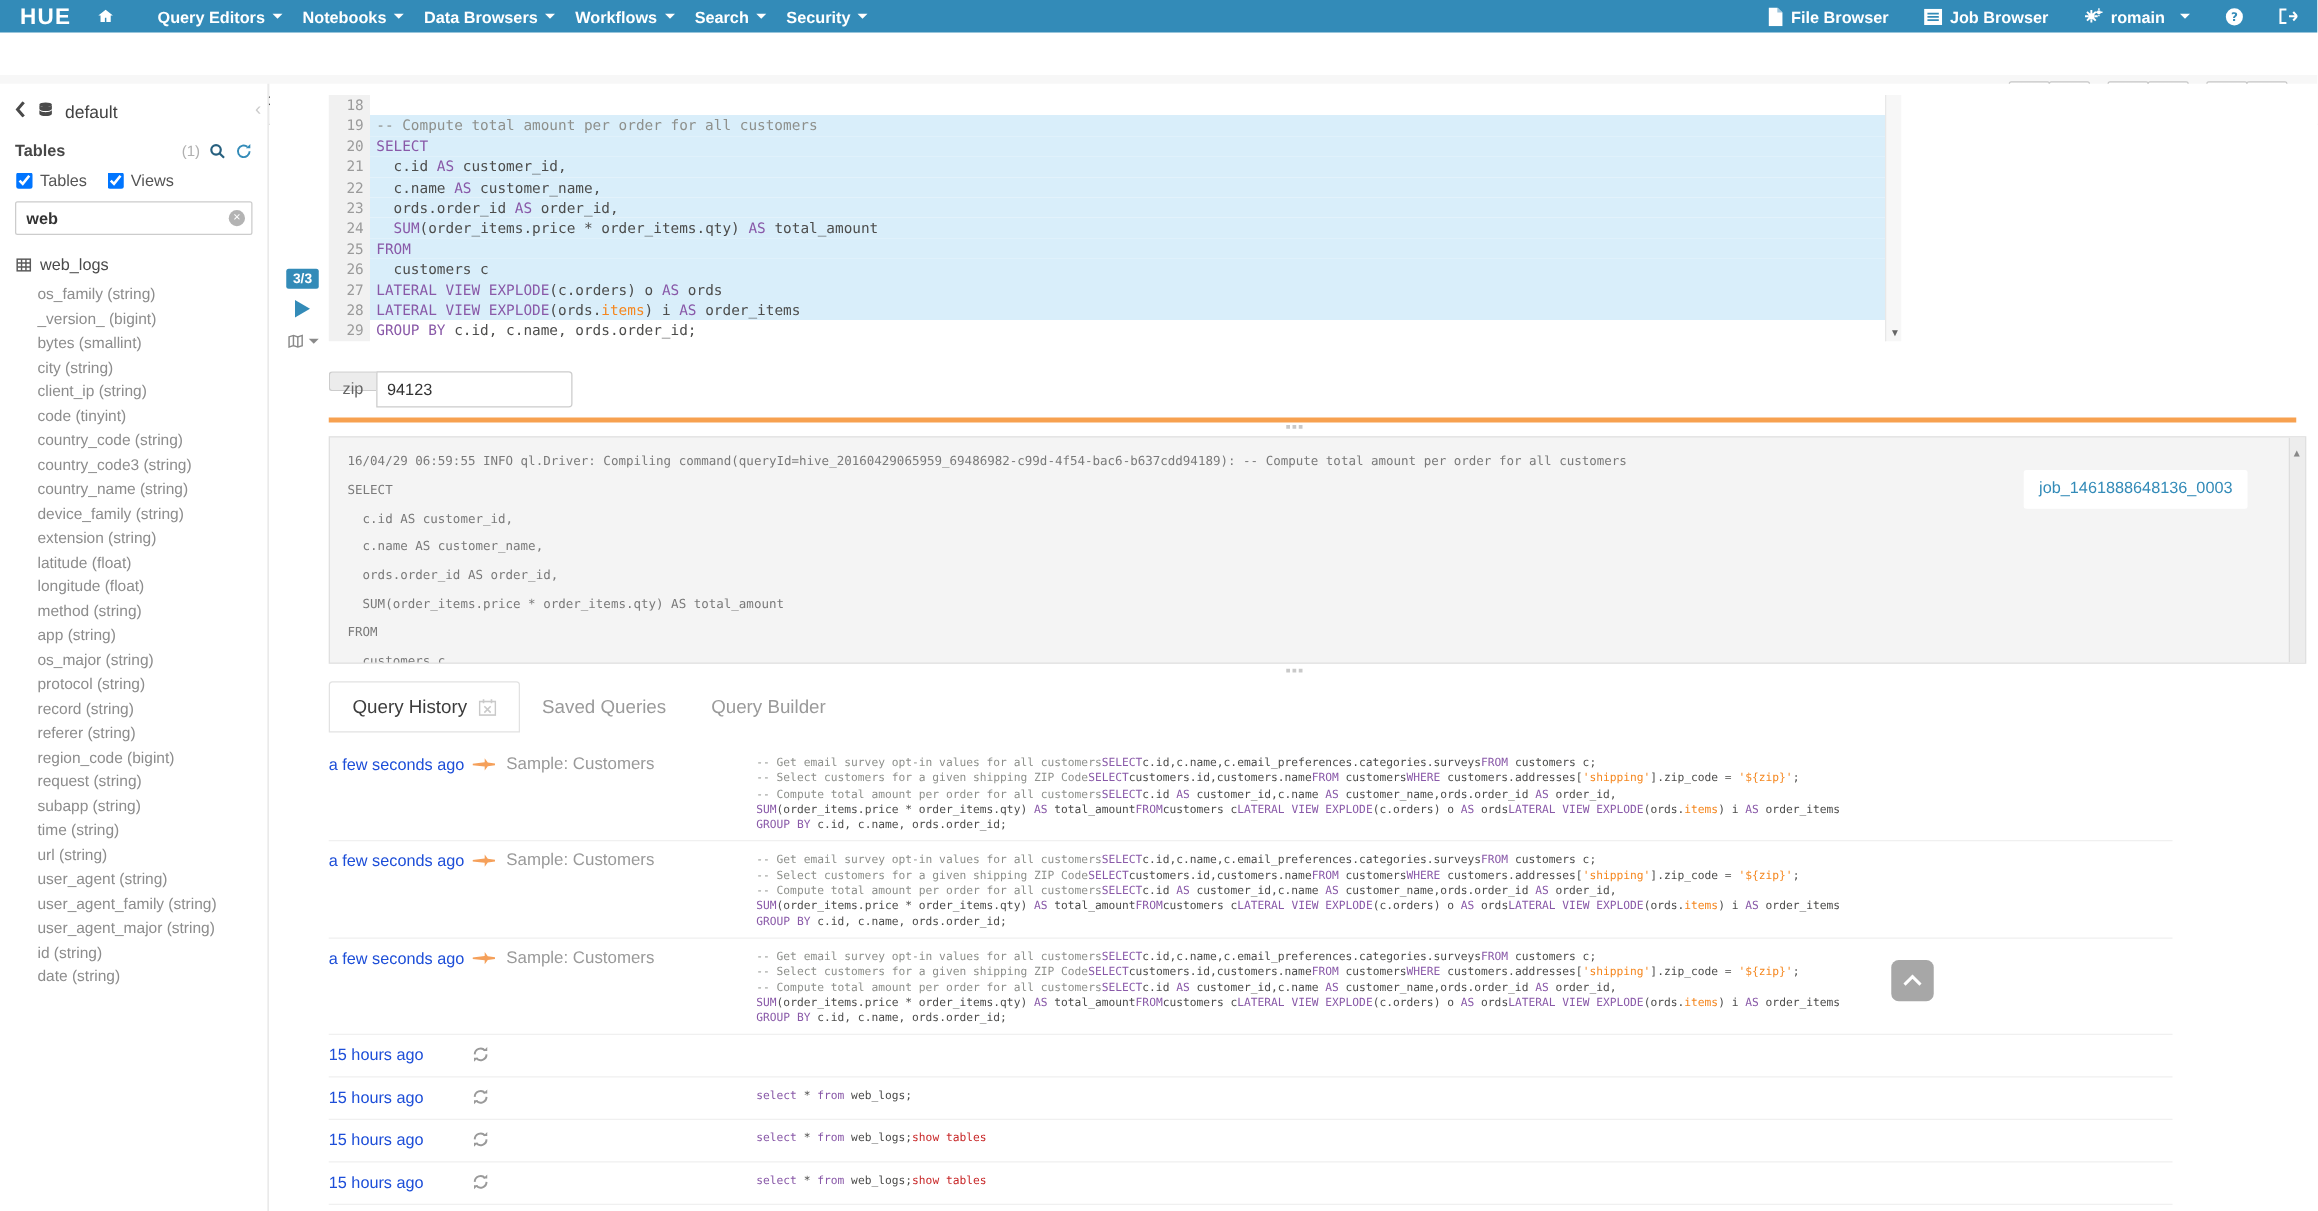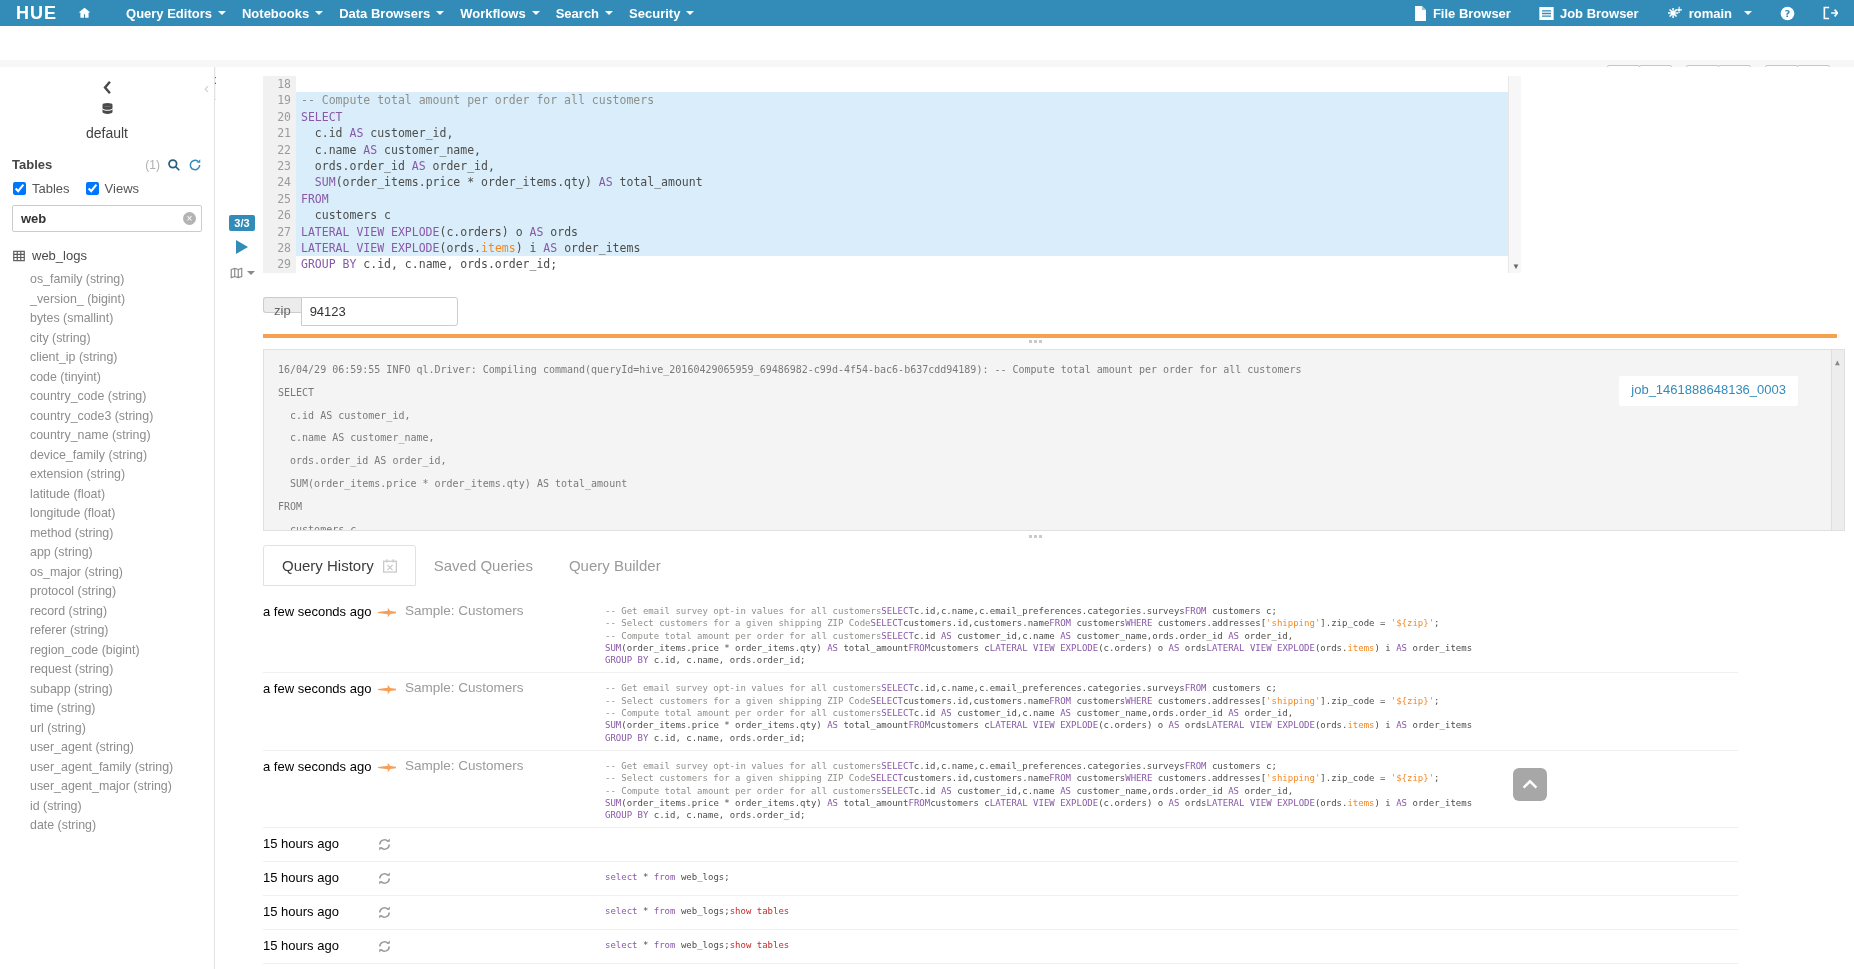--- a/index.html
+++ b/index.html
@@ -31,21 +31,21 @@
   .btn-group { display:flex; }
   .tb-btn { width:33px; height:29px; background:linear-gradient(#ffffff,#f2f2f2);
             border:1px solid #c6c6c6; border-radius:2px; display:flex; align-items:center;
             justify-content:center; color:#4a4a4a; cursor:pointer; }
   .btn-group .tb-btn + .tb-btn { margin-left:-1px; }
 
   
   .sidebar { position:absolute; left:0; top:67px; width:215px; bottom:0;
              border-right:1px solid #e3e3e3; background:#fff; }
   .collapse-handle { position:absolute; right:5px; top:12px; color:#ccc; font-size:15px; cursor:pointer; }
-  .db-row { display:flex; align-items:center; gap:8px; padding:14px 12px 0 12px; color:#424242;flex-direction:column; }
+  .db-row { display:flex; align-items:flex-start; gap:8px; padding:14px 12px 0 12px; color:#424242; }
   .db-name { font-size:14px; }
   .tables-row { display:flex; align-items:center; padding:16px 12px 0 12px; }
   .tables-label { font-size:13px; font-weight:bold; color:#474747; }
   .tables-right { margin-left:auto; display:flex; align-items:center; gap:7px; }
   .tables-count { color:#b0b0b0; font-size:12px; }
   .filters-row { display:flex; align-items:center; gap:6px; padding:9px 12px 0 13px;
                  font-size:13px; color:#555; }
   .filters-row input { width:13px; height:13px; }
   .filters-row label { margin-right:10px; }
   .search-wrap { position:relative; margin:9px 12px 0 12px; }
@@ -115,21 +115,21 @@
          color:#9a9a9a; cursor:pointer; }
   .tab.active { background:#fff; border:1px solid #e2e2e2; border-radius:3px 3px 0 0;
                 color:#3c3c3c; }
   .tab.active .icon { color:#c9c9c9; }
 
   .history { position:absolute; left:47px; top:529px; width:1475px; }
   .hrow { display:flex; align-items:flex-start; border-bottom:1px solid #f0f0f0;
           padding:7px 0 6px 0; cursor:pointer; }
   .hrow.tall { min-height:73px; }
   .hrow.short { min-height:31px; }
-  .h-time { width:115px; color:#000000; font-size:13px; padding-top:1px; }
+  .h-time { width:115px; color:#1d4ed8; font-size:13px; padding-top:1px; }
   .h-icon { width:27px; padding-top:2px; }
   .h-icon .jet { color:#f5a05a; } .h-icon .refresh2 { color:#9a9a9a; }
   .h-name { width:200px; color:#9a9a9a; font-size:13.5px; }
   .h-sql { flex:1; font-family:"DejaVu Sans Mono", monospace; font-size:9px;
            line-height:12.3px; padding-top:2px; }
   .h-sql div { white-space:pre; }
 
   .scroll-top { position:absolute; left:1297px; top:701px; width:34px; height:33px;
                 border-radius:6px; background:#8f8f8f; opacity:.78; display:flex;
                 align-items:center; justify-content:center; color:#fff; cursor:pointer; }

